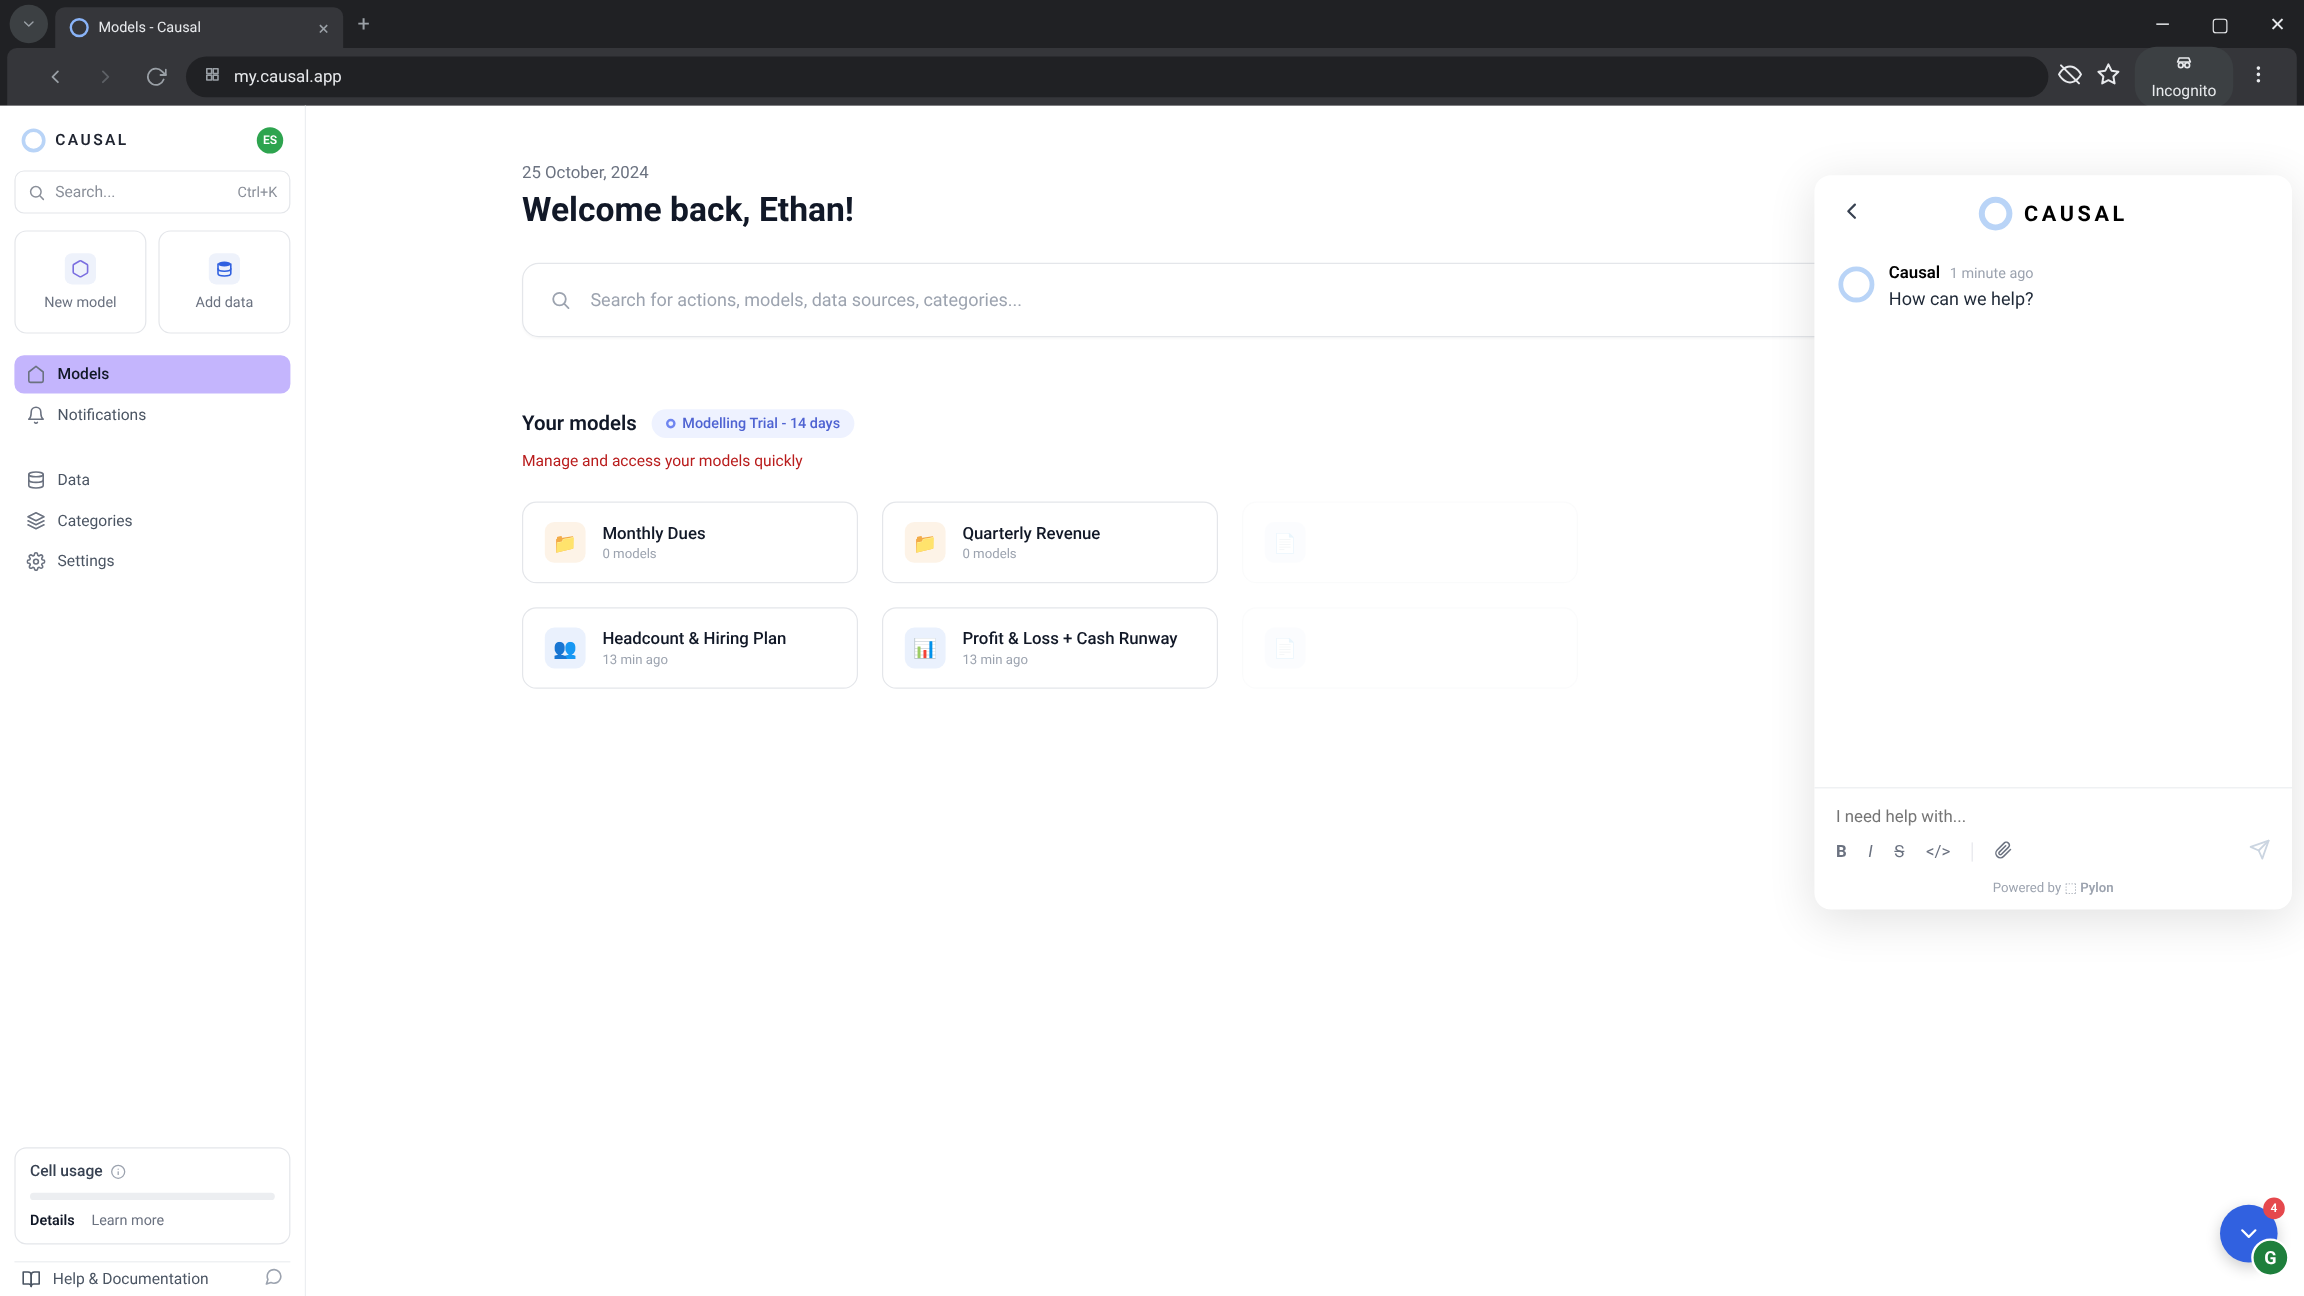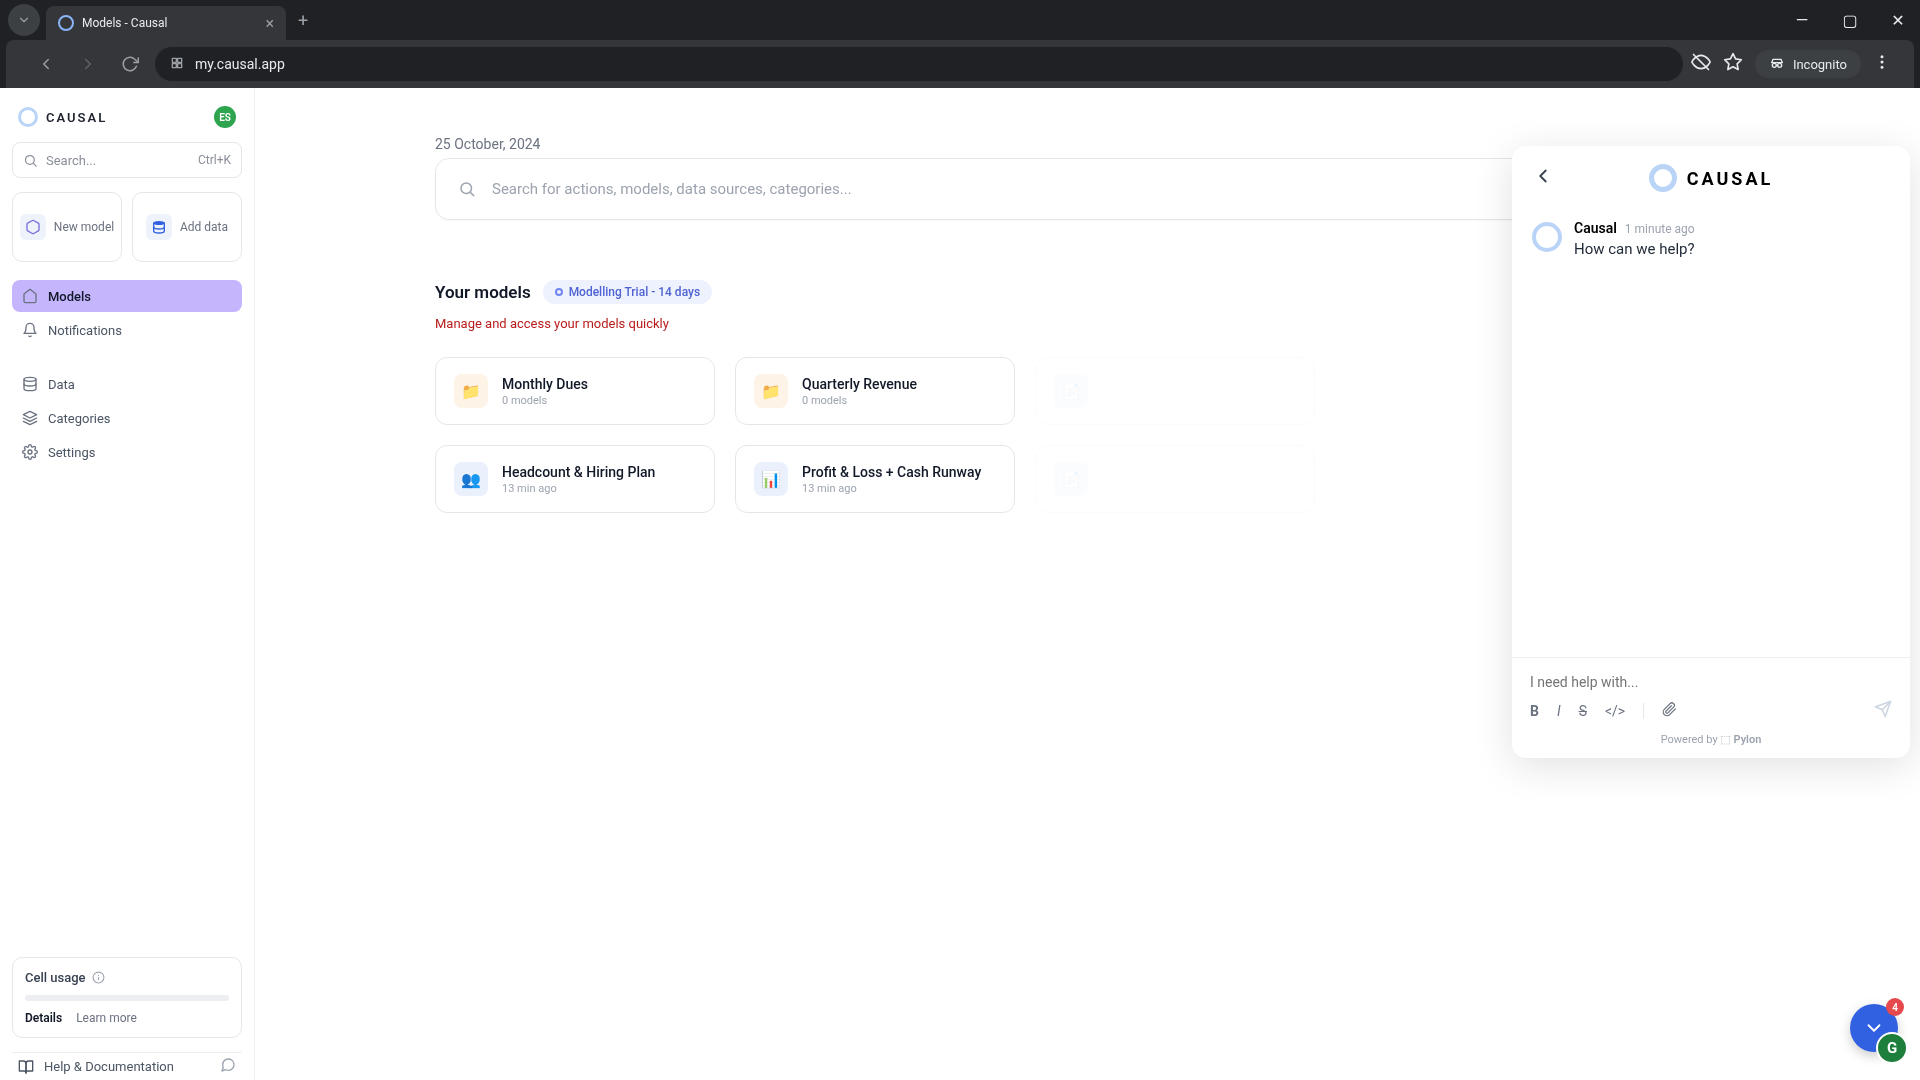--- a/index.html
+++ b/index.html
@@ -15,37 +15,37 @@
 .new-tab { color: #9aa0a6; margin-left: 12px; font-size: 18px; cursor: pointer; }
 .win-controls { margin-left: auto; display: flex; gap: 20px; color: #e8eaed; }
 .win-btn { width: 28px; text-align: center; cursor: pointer; }
 
 .toolbar { background: #35363a; height: 48px; display: flex; align-items: center; padding: 0 23px; gap: 8px; border-radius: 8px 8px 0 0; margin: 0 6px; }
 .nav-btn { width: 34px; height: 34px; display: flex; align-items: center; justify-content: center; color: #9aa0a6; border-radius: 50%; cursor: pointer; }
 .nav-btn svg { width: 18px; height: 18px; }
 .addr-bar { flex: 1; background: #202124; border-radius: 20px; height: 34px; display: flex; align-items: center; padding: 0 14px; gap: 10px; color: #e8eaed; font-size: 14px; }
 .addr-icon { color: #9aa0a6; }
 .toolbar-right { display: flex; gap: 12px; align-items: center; color: #e8eaed; }
-.incognito-badge { background: #3c4043; border-radius: 18px; padding: 6px 14px; display: flex; align-items: center; gap: 8px; font-size: 13px; }
+.incognito-badge { background: #3c4043; border-radius: 18px; padding: 6px 14px; display: flex; align-items: center; gap: 8px; font-size: 13px; flex-direction: column; }
 
 
 .viewport { background: #fff; height: 992px; margin: 0; display: flex; position: relative; }
 
 
 .sidebar { width: 255px; border-right: 1px solid #eceef1; display: flex; flex-direction: column; padding: 14px 12px 0; }
 .brand-row { display: flex; align-items: center; gap: 8px; padding: 4px 6px 14px; }
 .brand-logo { width: 20px; height: 20px; border-radius: 50%; border: 3px solid #b9d4f7; }
 .brand-name { font-weight: 600; letter-spacing: 2px; font-size: 13px; color: #1f2430; }
 .brand-avatar { margin-left: auto; width: 22px; height: 22px; border-radius: 50%; background: #2ea44f; color: #fff; font-size: 10px; font-weight: 600; display: flex; align-items: center; justify-content: center; }
 
 .search-box { border: 1px solid #e4e6ea; border-radius: 8px; height: 36px; display: flex; align-items: center; padding: 0 10px; gap: 8px; color: #8a8f99; font-size: 13px; margin-bottom: 14px; }
 .search-box .kbd { margin-left: auto; font-size: 12px; color: #8a8f99; }
 
 .action-cards { display: flex; gap: 10px; margin-bottom: 18px; }
-.action-card { flex: 1; border: 1px solid #e4e6ea; border-radius: 10px; height: 70px; display: flex; flex-direction: row; align-items: center; justify-content: center; gap: 8px; cursor: pointer; }
+.action-card { flex: 1; border: 1px solid #e4e6ea; border-radius: 10px; height: 86px; display: flex; flex-direction: column; align-items: center; justify-content: center; gap: 8px; cursor: pointer; }
 .action-card .ic { width: 26px; height: 26px; border-radius: 6px; background: #eef2fb; display: flex; align-items: center; justify-content: center; }
 .action-card .lbl { font-size: 12px; color: #6b7280; }
 
 .nav-list { display: flex; flex-direction: column; gap: 2px; }
 .nav-item { display: flex; align-items: center; gap: 10px; padding: 8px 10px; border-radius: 8px; font-size: 13px; color: #4b5563; cursor: pointer; }
 .nav-item.active { background: #c4b5fd; color: #111827; font-weight: 500; }
 .nav-item svg { width: 16px; height: 16px; color: #6b7280; flex-shrink: 0; }
 .nav-spacer { height: 18px; }
 
 .sidebar-bottom { margin-top: auto; }
@@ -284,20 +284,21 @@
         <span>Help &amp; Documentation</span>
         <span class="chat-ic"><svg viewBox="0 0 24 24" width="16" height="16">
               <path d="M21 11.5a8.38 8.38 0 0 1-.9 3.8 8.5 8.5 0 0 1-7.6 4.7 8.38 8.38 0 0 1-3.8-.9L3 21l1.9-5.7a8.38 8.38 0 0 1-.9-3.8 8.5 8.5 0 0 1 4.7-7.6 8.38 8.38 0 0 1 3.8-.9h.5a8.48 8.48 0 0 1 8 8v.5z"></path>
             </svg></span>
       </div>
     </div>
   </div>
 
   <div class="main">
     <div class="date">25 October, 2024</div>
+    <div class="welcome">Welcome back, Ethan!</div>
 
     <div class="big-search">
       <svg viewBox="0 0 24 24" width="18" height="18">
           <circle cx="11" cy="11" r="7"></circle>
           <line x1="21" y1="21" x2="16.65" y2="16.65"></line>
         </svg>
       <span>Search for actions, models, data sources, categories...</span>
     </div>
 
     <div class="models-header">

